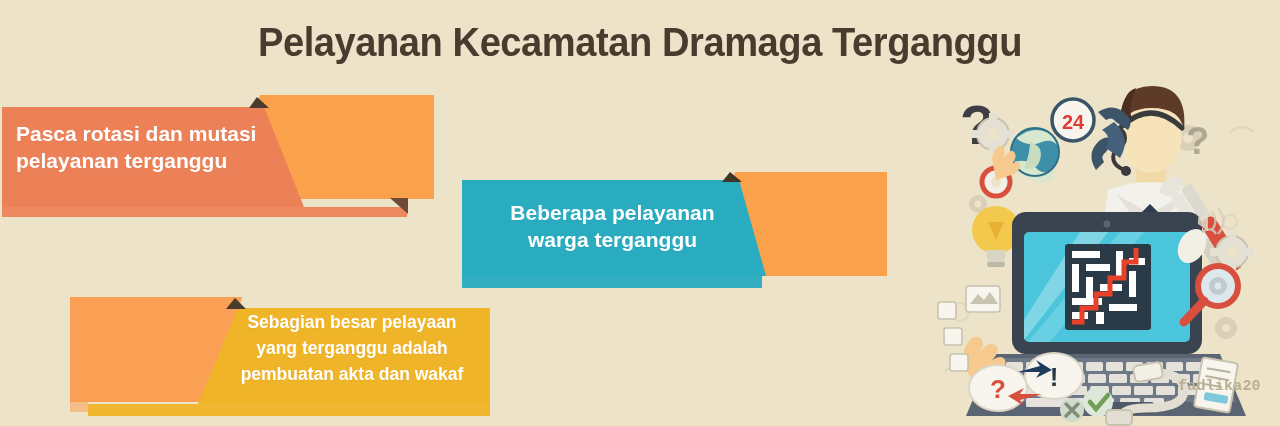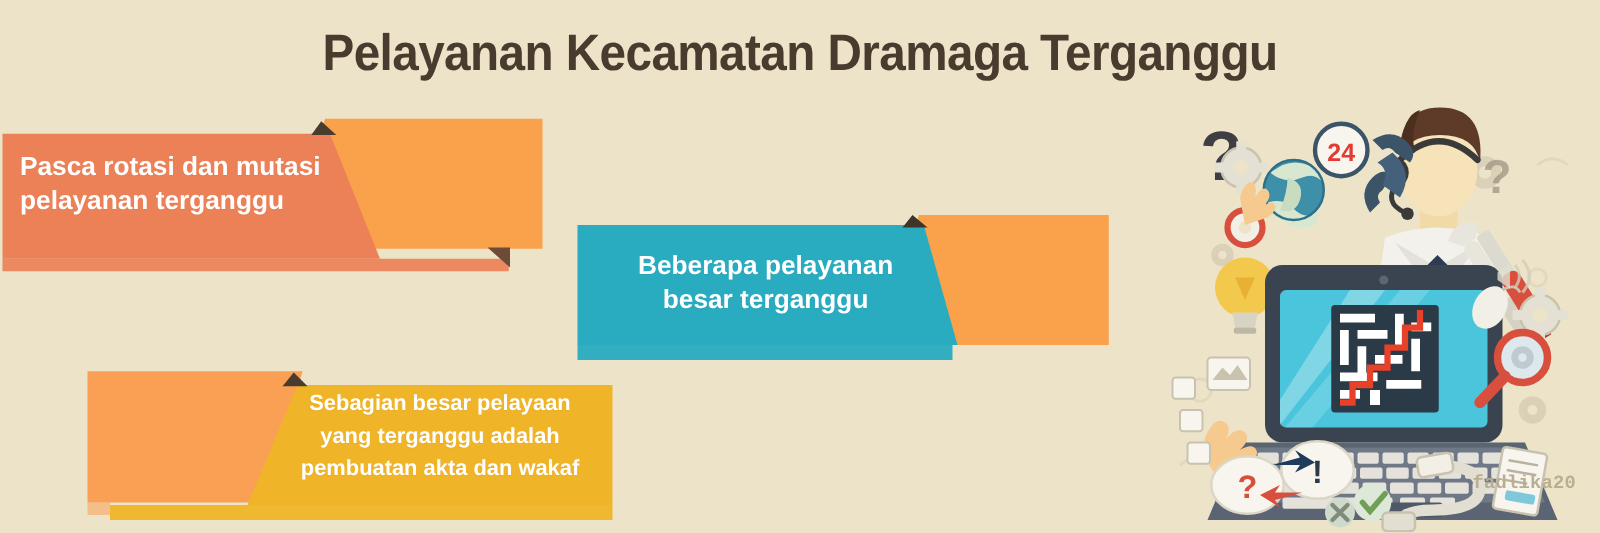--- a/index.html
+++ b/index.html
@@ -135,21 +135,21 @@
 
       <polygon points="273,0 425,0 425,104 249,104" fill="#F9A14B"></polygon>
 
       <polygon points="0,104 300,104 300,116 0,116" fill="#29ABC0" opacity="0.95"></polygon>
 
       <polygon points="0,8 277,8 304,104 0,104" fill="#29ABC0"></polygon>
 
       <polygon points="268,0 280,10 260,10" fill="#3E3428"></polygon>
     </svg>
     <div class="banner-text">Beberapa pelayanan
-besar terganggu</div>
+warga terganggu</div>
   </div>
 
   <div class="banner" id="banner-3">
     <svg class="banner-svg" width="425" height="128" viewBox="0 0 425 128">
 
       <polygon points="0,5 172,5 144,110 0,110" fill="#F9A055"></polygon>
 
       <polygon points="0,110 18,110 18,120 0,120" fill="#F9A055" opacity="0.55"></polygon>
 
       <polygon points="18,112 420,112 420,124 18,124" fill="#F0B429" opacity="0.95"></polygon>

